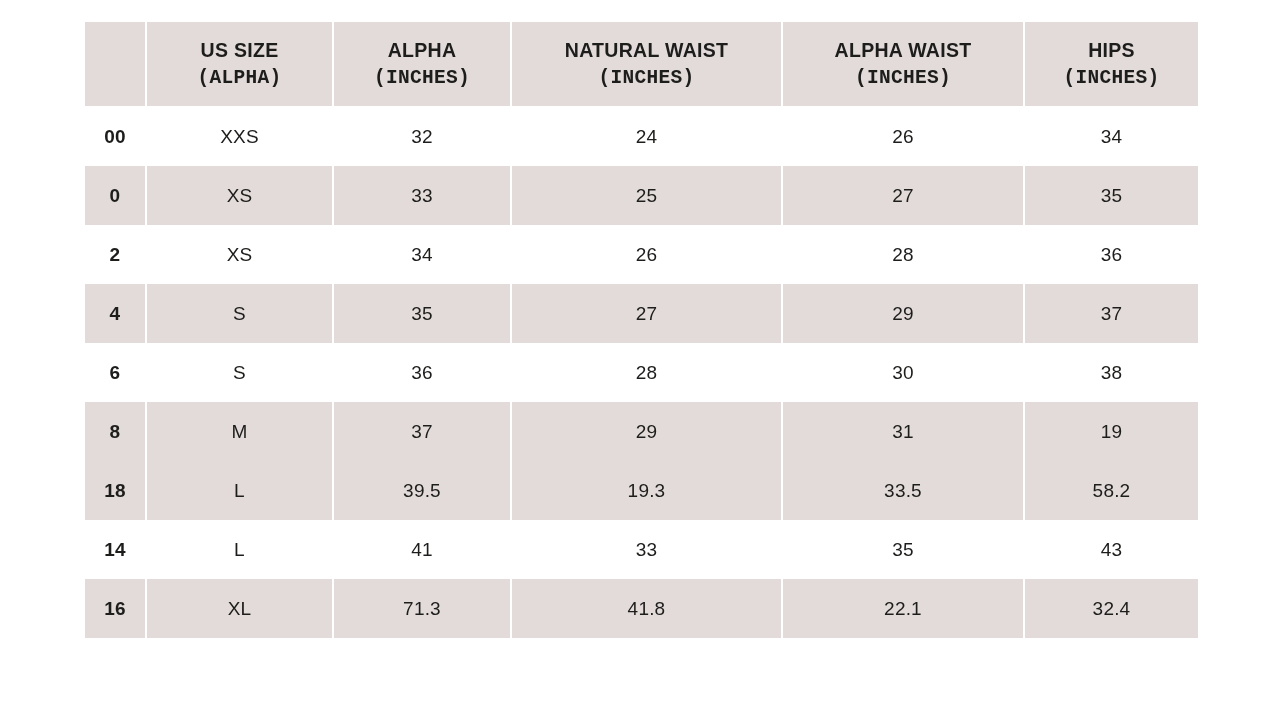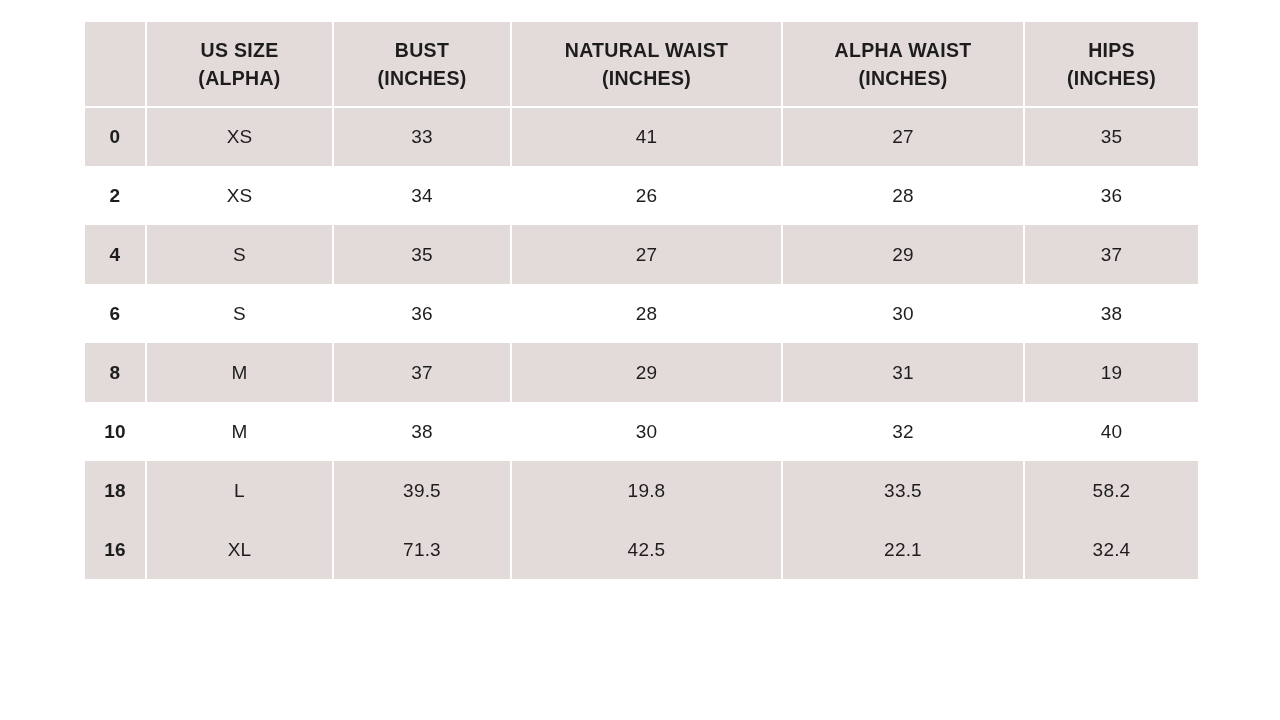--- a/index.html
+++ b/index.html
@@ -70,20 +70,21 @@
     font-size: 19.5px;
     font-weight: 700;
     letter-spacing: 0.3px;
     line-height: 1.45;
   }
   tr.head th.corner {
     background: #e2dbda;
   }
   tr.head th .l2 {
     display: block;
+    font-family: Liberation Mono, monospace;
   }
 
   
   tbody tr { height: 59px; }
   tbody tr.shade td { background: #e2dbda; }
   tbody tr.light td { background: #ffffff; }
 
   tbody td {
     font-size: 19px;
     font-weight: 400;
@@ -143,43 +144,51 @@
       <thead>
         <tr class="head">
           <th class="corner">
             <span></span>
           </th>
           <th class="sep">
             <span>US SIZE</span>
             <span class="l2">(ALPHA)</span>
           </th>
           <th class="sep">
-            <span>BUST</span>
+            <span>ALPHA</span>
             <span class="l2">(INCHES)</span>
           </th>
           <th class="sep">
             <span>NATURAL WAIST</span>
             <span class="l2">(INCHES)</span>
           </th>
           <th class="sep">
             <span>ALPHA WAIST</span>
             <span class="l2">(INCHES)</span>
           </th>
           <th class="sep">
             <span>HIPS</span>
             <span class="l2">(INCHES)</span>
           </th>
         </tr>
       </thead>
       <tbody>
+        <tr class="light">
+          <td class="sizecol">00</td>
+          <td class="sep">XXS</td>
+          <td class="sep">32</td>
+          <td class="sep">24</td>
+          <td class="sep">26</td>
+          <td class="sep">34</td>
+        </tr>
         <tr class="shade">
           <td class="sizecol">0</td>
           <td class="sep">XS</td>
           <td class="sep">33</td>
-          <td class="sep">41</td>
+          <td class="sep">25</td>
           <td class="sep">27</td>
           <td class="sep">35</td>
         </tr>
         <tr class="light">
           <td class="sizecol">2</td>
           <td class="sep">XS</td>
           <td class="sep">34</td>
           <td class="sep">26</td>
           <td class="sep">28</td>
           <td class="sep">36</td>
@@ -201,41 +210,41 @@
           <td class="sep">38</td>
         </tr>
         <tr class="shade">
           <td class="sizecol">8</td>
           <td class="sep">M</td>
           <td class="sep">37</td>
           <td class="sep">29</td>
           <td class="sep">31</td>
           <td class="sep">19</td>
         </tr>
-        <tr class="light">
-          <td class="sizecol">10</td>
-          <td class="sep">M</td>
-          <td class="sep">38</td>
-          <td class="sep">30</td>
-          <td class="sep">32</td>
-          <td class="sep">40</td>
-        </tr>
         <tr class="shade">
           <td class="sizecol">18</td>
           <td class="sep">L</td>
           <td class="sep">39.5</td>
-          <td class="sep">19.8</td>
+          <td class="sep">19.3</td>
           <td class="sep">33.5</td>
           <td class="sep">58.2</td>
+        </tr>
+        <tr class="light">
+          <td class="sizecol">14</td>
+          <td class="sep">L</td>
+          <td class="sep">41</td>
+          <td class="sep">33</td>
+          <td class="sep">35</td>
+          <td class="sep">43</td>
         </tr>
         <tr class="shade">
           <td class="sizecol">16</td>
           <td class="sep">XL</td>
           <td class="sep">71.3</td>
-          <td class="sep">42.5</td>
+          <td class="sep">41.8</td>
           <td class="sep">22.1</td>
           <td class="sep">32.4</td>
         </tr>
       </tbody>
     </table>
   </div>
 
 </div>
 
 </body></html>

